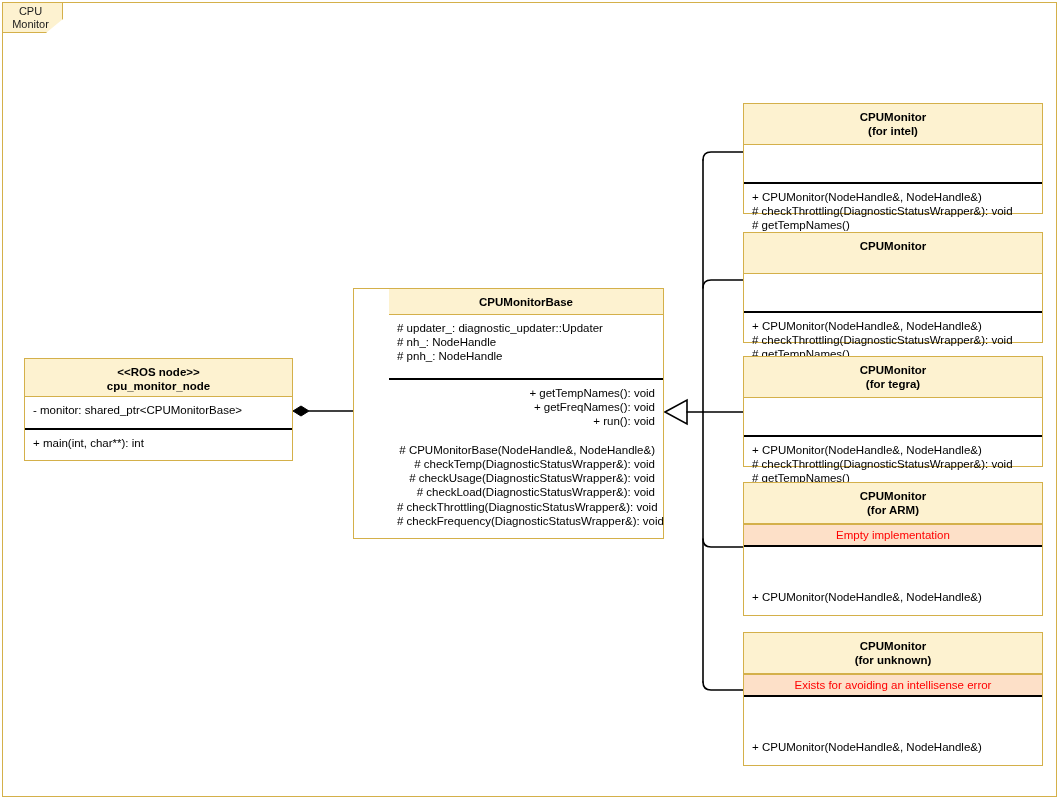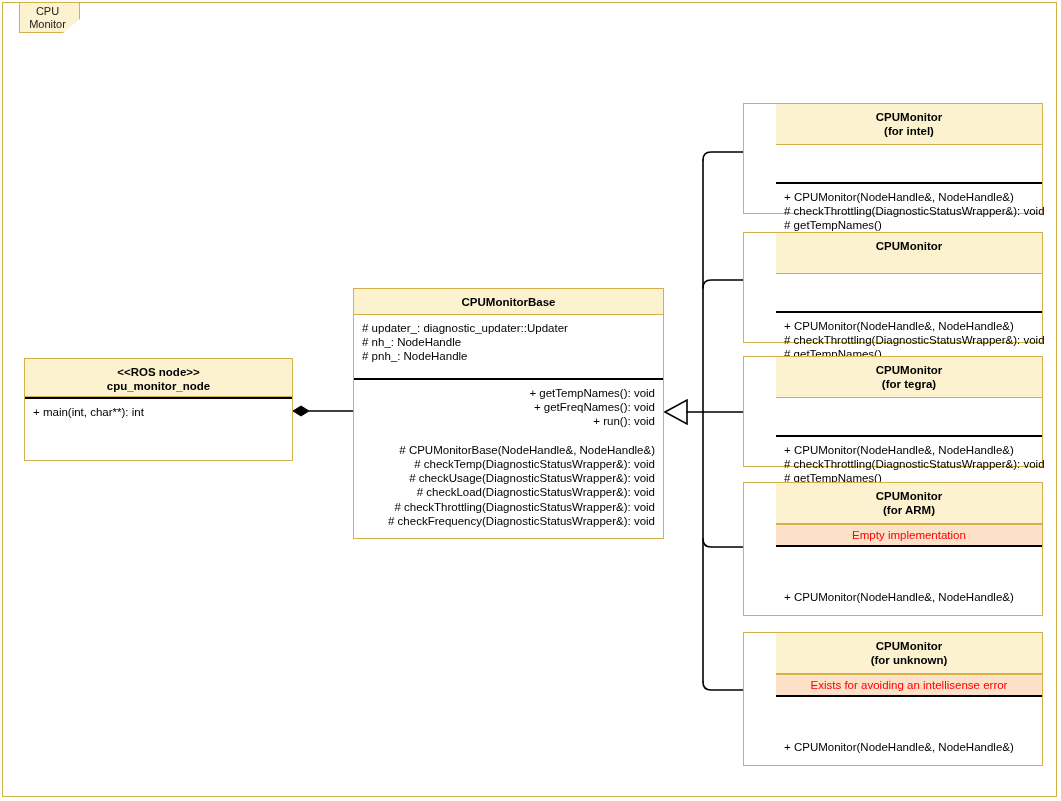--- a/index.html
+++ b/index.html
@@ -38,21 +38,20 @@
     -webkit-clip-path: polygon(0 0, 100% 0, 100% 55%, 72% 100%, 0 100%);
     clip-path: polygon(0 0, 100% 0, 100% 55%, 72% 100%, 0 100%);
     display: flex;
     flex-direction: column;
     align-items: center;
     justify-content: center;
     font-size: 11px;
     color: #1a1a1a;
     line-height: 13px;
     text-align: center;
-    margin-left: 17px;
   }
   #frame-tab .l1 { margin-left: -4px; }
   #frame-tab .l2 { margin-left: -4px; }
 
   
   .uml-box {
     position: absolute;
     background: #ffffff;
     border: 1px solid #d4b04a;
     box-sizing: border-box;
@@ -89,20 +88,21 @@
     box-sizing: border-box;
     white-space: pre;
   }
 
   
   #base-class {
     left: 350px;
     top: 285px;
     width: 311px;
     height: 251px;
+    padding-left: 35px;
   }
   #base-class .uml-header { height: 26px; padding-top: 6px; }
   #base-attrs { height: 63px; }
   #base-methods { height: 160px; text-align: right; }
 
   
   #ros-node {
     left: 21px;
     top: 355px;
     width: 269px;
@@ -123,21 +123,21 @@
     border: 1px solid #d08c00;
     box-sizing: border-box;
     display: flex;
     align-items: center;
     justify-content: center;
     font-size: 11.5px;
     color: #ff0000;
   }
 
   
-  .subclass { left: 740px; width: 300px; padding-left: 32px; }
+  .subclass { left: 740px; width: 300px; }
   .subclass .uml-header { height: 41px; }
   .subclass .uml-compartment { height: 63px; margin-top: 37px; }
 
   #sub-intel  { top: 100px;  height: 111px; }
   #sub-raspi  { top: 229px;  height: 111px; }
   #sub-tegra  { top: 353px;  height: 111px; }
   #sub-arm    { top: 479px;  height: 134px; }
   #sub-arm .uml-compartment  { height: 69px; }
   #sub-unknown{ top: 629px;  height: 134px; }
   #sub-unknown .uml-compartment { height: 69px; }
@@ -182,20 +182,21 @@
 
       <path d="M700,679 Q700,687 708,687 L740,687"></path>
     </g>
   </svg>
 
   <div class="uml-box" id="ros-node">
     <div class="uml-header">
       <div>&lt;&lt;ROS node&gt;&gt;</div>
       <div>cpu_monitor_node</div>
     </div>
+    <div class="uml-compartment" id="ros-attrs">- monitor: shared_ptr&lt;CPUMonitorBase&gt;</div>
     <div class="uml-compartment uml-sep-strong" id="ros-methods">+ main(int, char**): int</div>
   </div>
 
   <div class="uml-box" id="base-class">
     <div class="uml-header">CPUMonitorBase</div>
     <div class="uml-compartment" id="base-attrs"># updater_: diagnostic_updater::Updater
 # nh_: NodeHandle
 # pnh_: NodeHandle</div>
     <div class="uml-compartment uml-sep-strong" id="base-methods">+ getTempNames(): void
 + getFreqNames(): void

